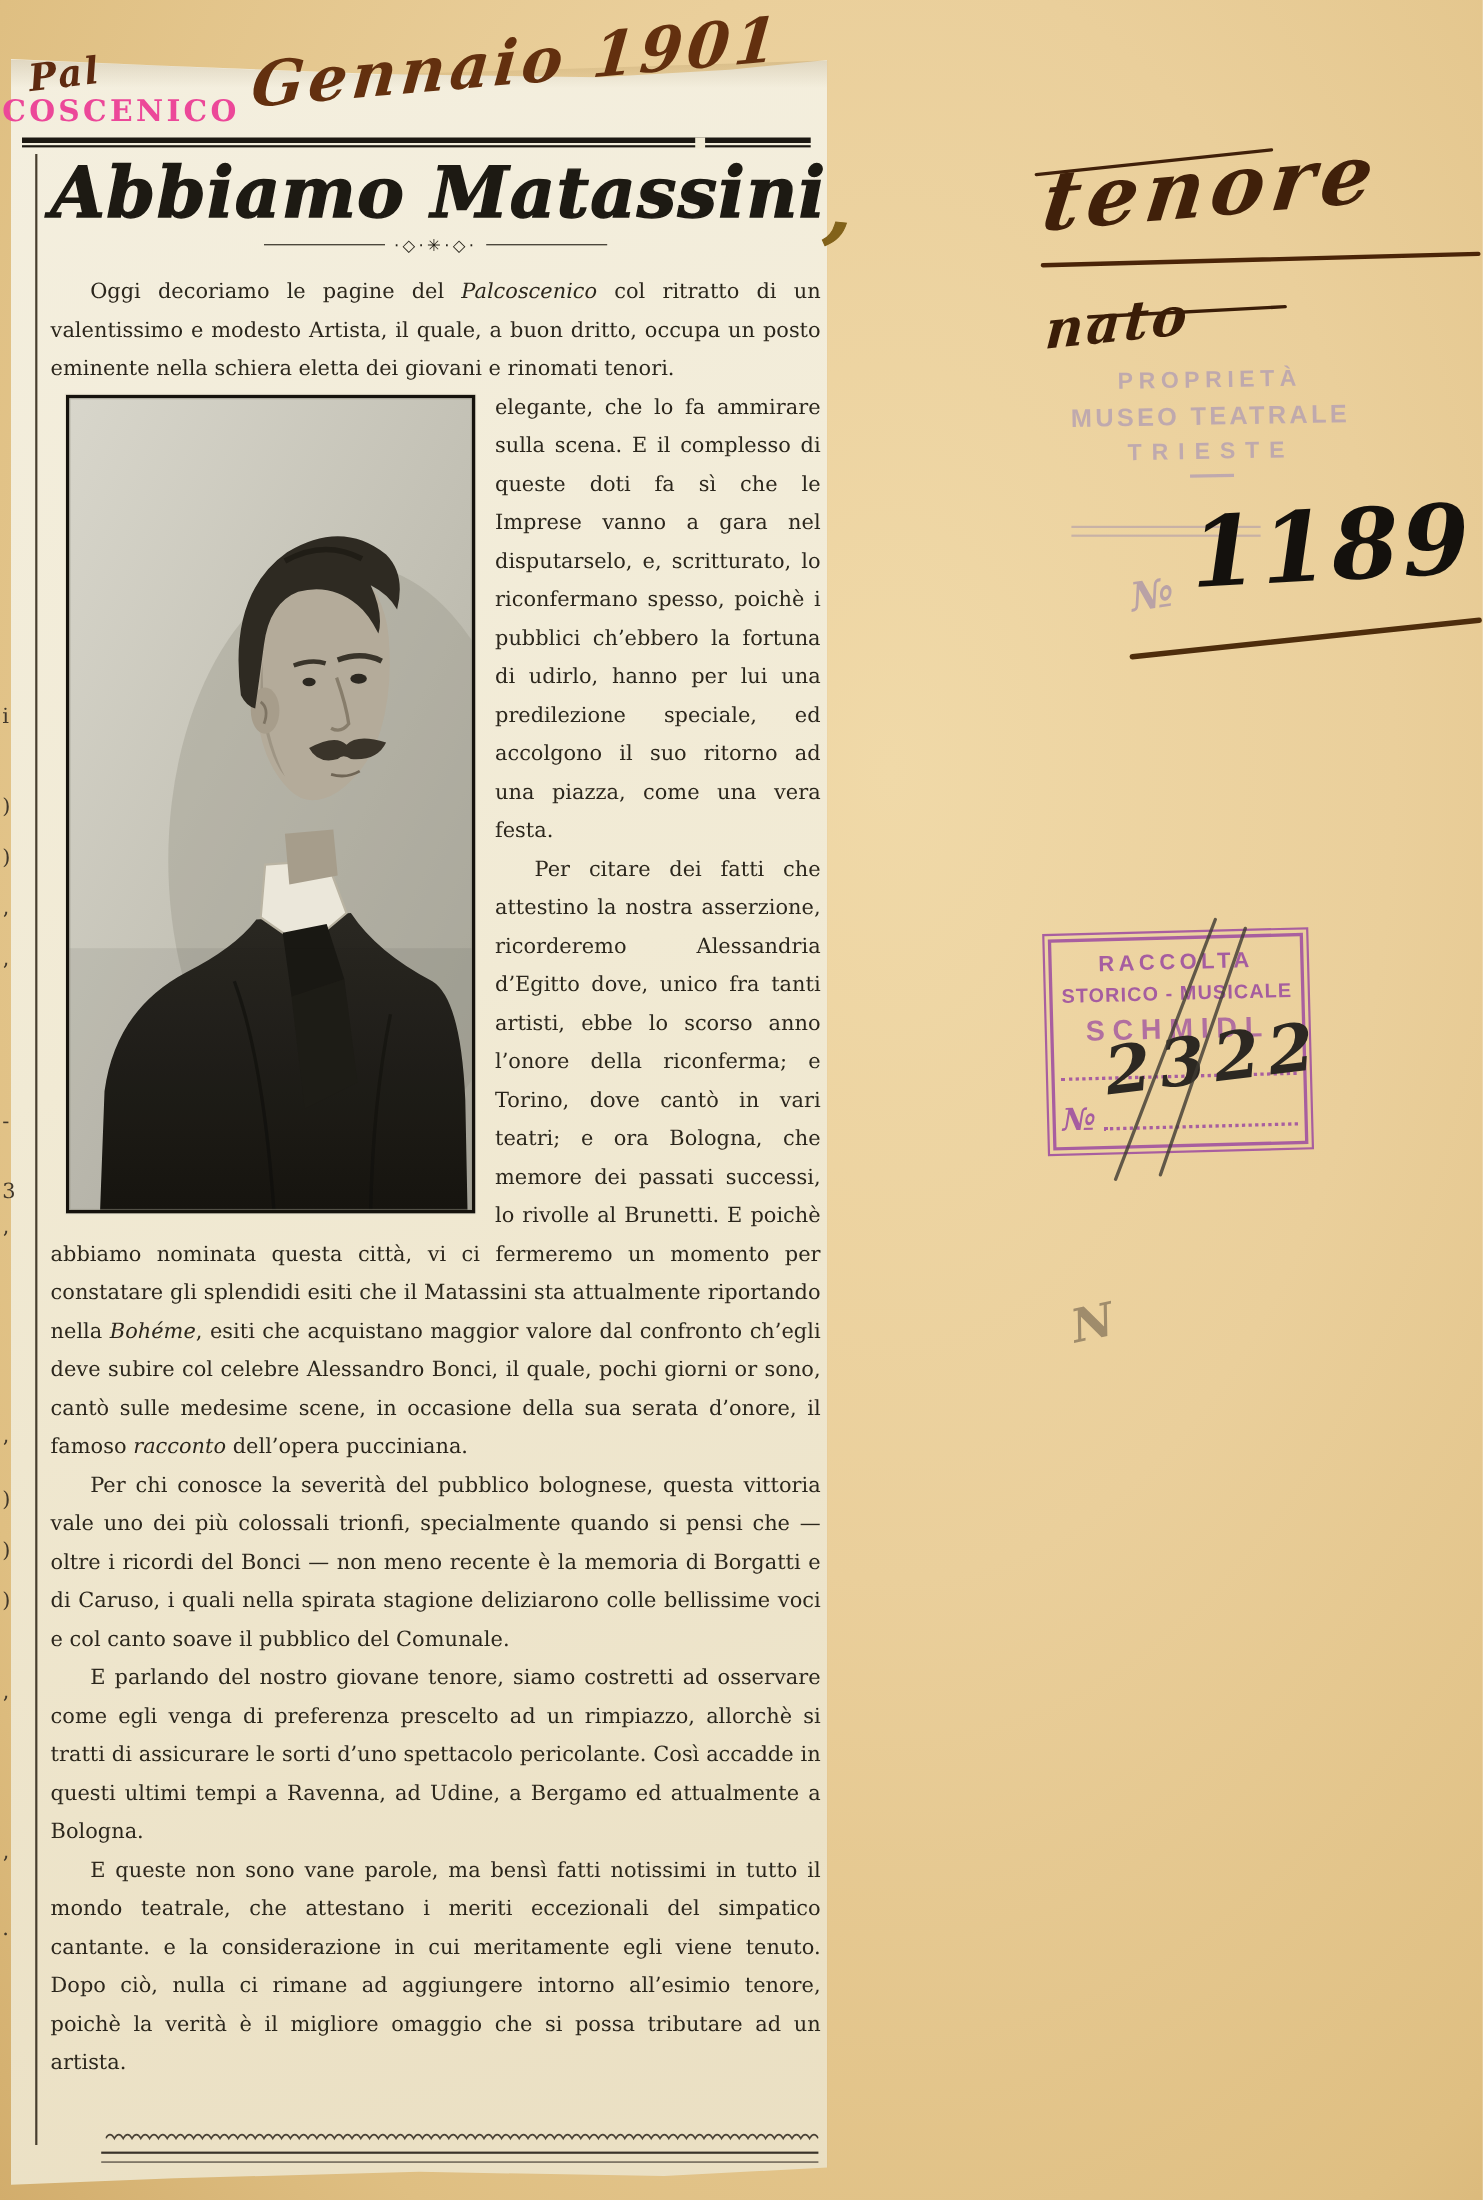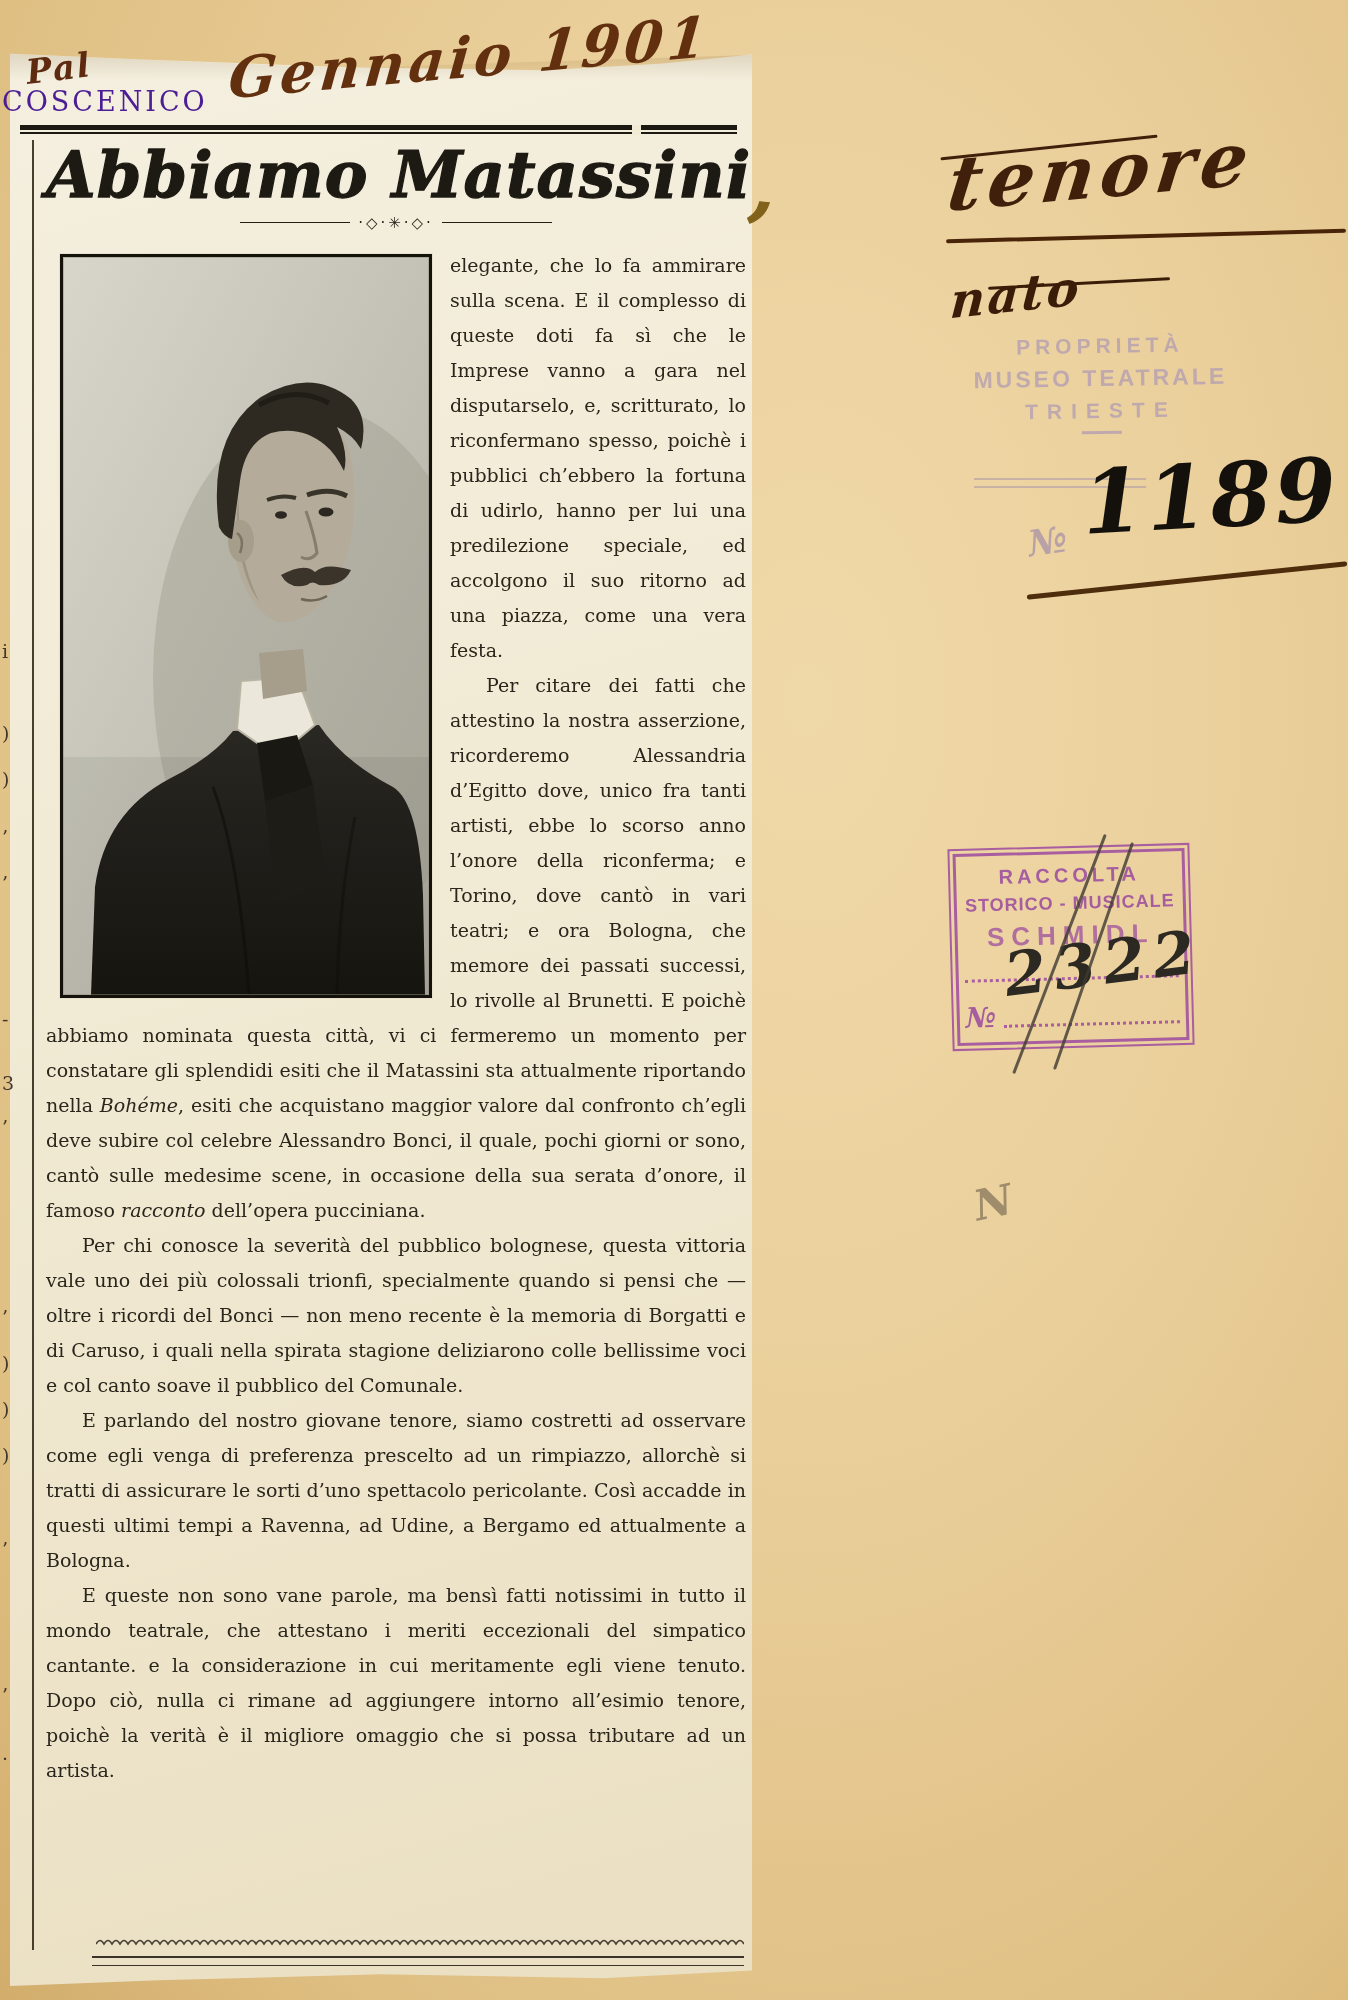--- a/index.html
+++ b/index.html
@@ -15,21 +15,21 @@
     clip-path:polygon(0% 0.7%, 18% 1.0%, 45% 1.4%, 72% 1.55%, 88% 1.2%, 100% 0.75%,
                       100% 99.1%, 80% 99.5%, 50% 99.3%, 20% 99.6%, 0% 99.9%);
     box-shadow:3px 4px 10px rgba(90,60,15,.45);
   }
   .clip-shadow{position:absolute;left:10px;top:40px;width:742px;height:40px;
     background:linear-gradient(180deg,rgba(120,90,40,.25),rgba(120,90,40,0));
     clip-path:polygon(0% 14px,45% 28px,100% 15px,100% 40px,0% 40px);}
   
   .hand{font-style:italic;font-weight:bold;color:#5e2a10;}
   .masthead-pal{position:absolute;left:26px;top:48px;font-size:34px;transform:rotate(-7deg);letter-spacing:2px;}
-  .masthead-print{position:absolute;left:2px;top:86px;font-size:27px;letter-spacing:3px;color:#4c1d95;}
+  .masthead-print{position:absolute;left:2px;top:86px;font-size:27px;letter-spacing:3px;color:#ec4899;font-weight:bold;}
   .masthead-date{position:absolute;left:228px;top:24px;font-size:56px;transform:rotate(-5deg) skewX(-10deg);letter-spacing:4px;color:#63300f;}
   .toprule{position:absolute;left:20px;top:125px;width:717px;}
   .toprule .thick{height:5px;background:#1c1812;}
   .toprule .thin{height:2px;background:#1c1812;margin-top:2px;}
   .toprule .notch{position:absolute;left:612px;top:0;width:9px;height:10px;background:#f1ead4;}
   .colrule{position:absolute;left:32px;top:140px;width:2px;height:1810px;background:#473e2e;}
   
   .article{position:absolute;left:46px;top:136px;width:700px;color:#2b261c;}
   .title{text-align:center;font-size:64px;line-height:1.05;font-weight:bold;font-style:italic;
     color:#1d1a13;letter-spacing:1px;-webkit-text-stroke:1.3px #1d1a13;margin:0 0 4px 0;white-space:nowrap;}
@@ -108,20 +108,21 @@
 <div class="colrule"></div>
 
 <div class="article">
   <h1 class="title"><span>Abbiamo Matassini</span><span class="comma">,</span></h1>
   <div class="orn">
     <span class="line"></span>
     <span class="glyphs">·◇·✳·◇·</span>
     <span class="line"></span>
   </div>
   <div class="body-text">
+    <p><span>Oggi decoriamo le pagine del </span><i>Palcoscenico</i><span> col ritratto di un valentissimo e modesto Artista, il quale, a buon dritto, occupa un posto eminente nella schiera eletta dei giovani e rinomati tenori.</span></p>
 
     <div class="photo-wrap">
       <svg width="366" height="738" viewBox="0 0 366 738">
         <defs>
           <linearGradient id="bgG" x1="0" y1="0" x2="1" y2="1">
             <stop offset="0" stop-color="#d8d6cb"></stop>
               <stop offset=".55" stop-color="#c2c0b4"></stop>
               <stop offset="1" stop-color="#aeaca0"></stop>
           </linearGradient>
           <linearGradient id="suitG" x1="0" y1="0" x2="0" y2="1">

